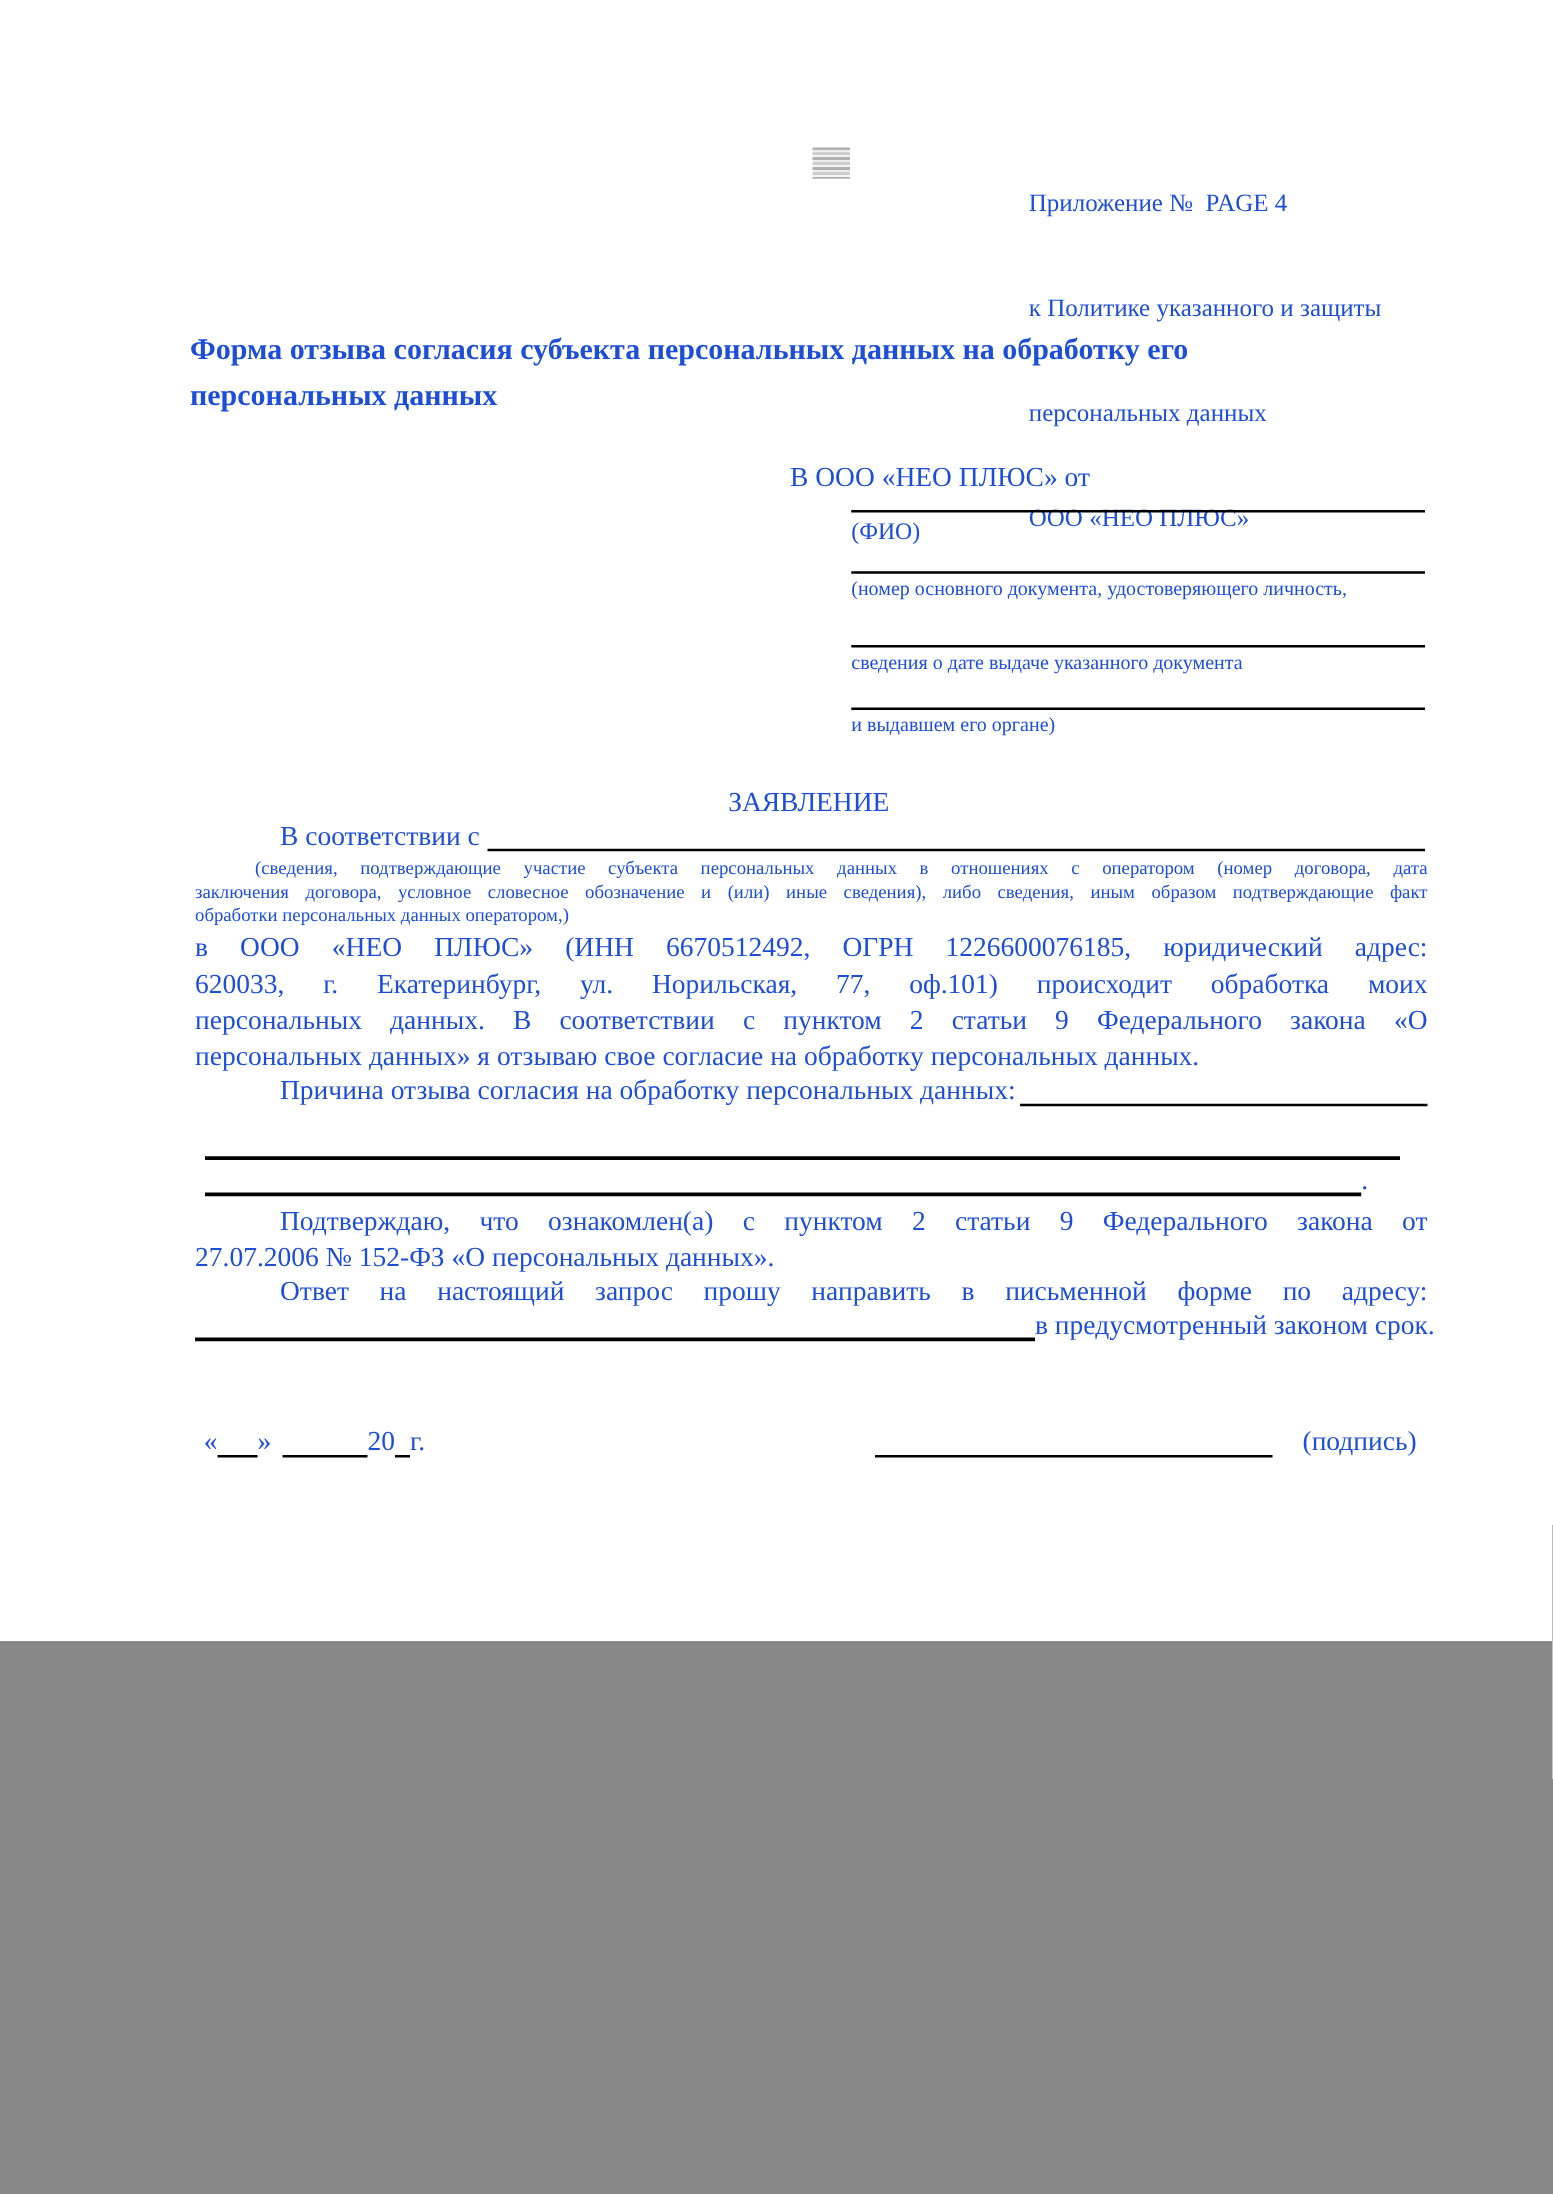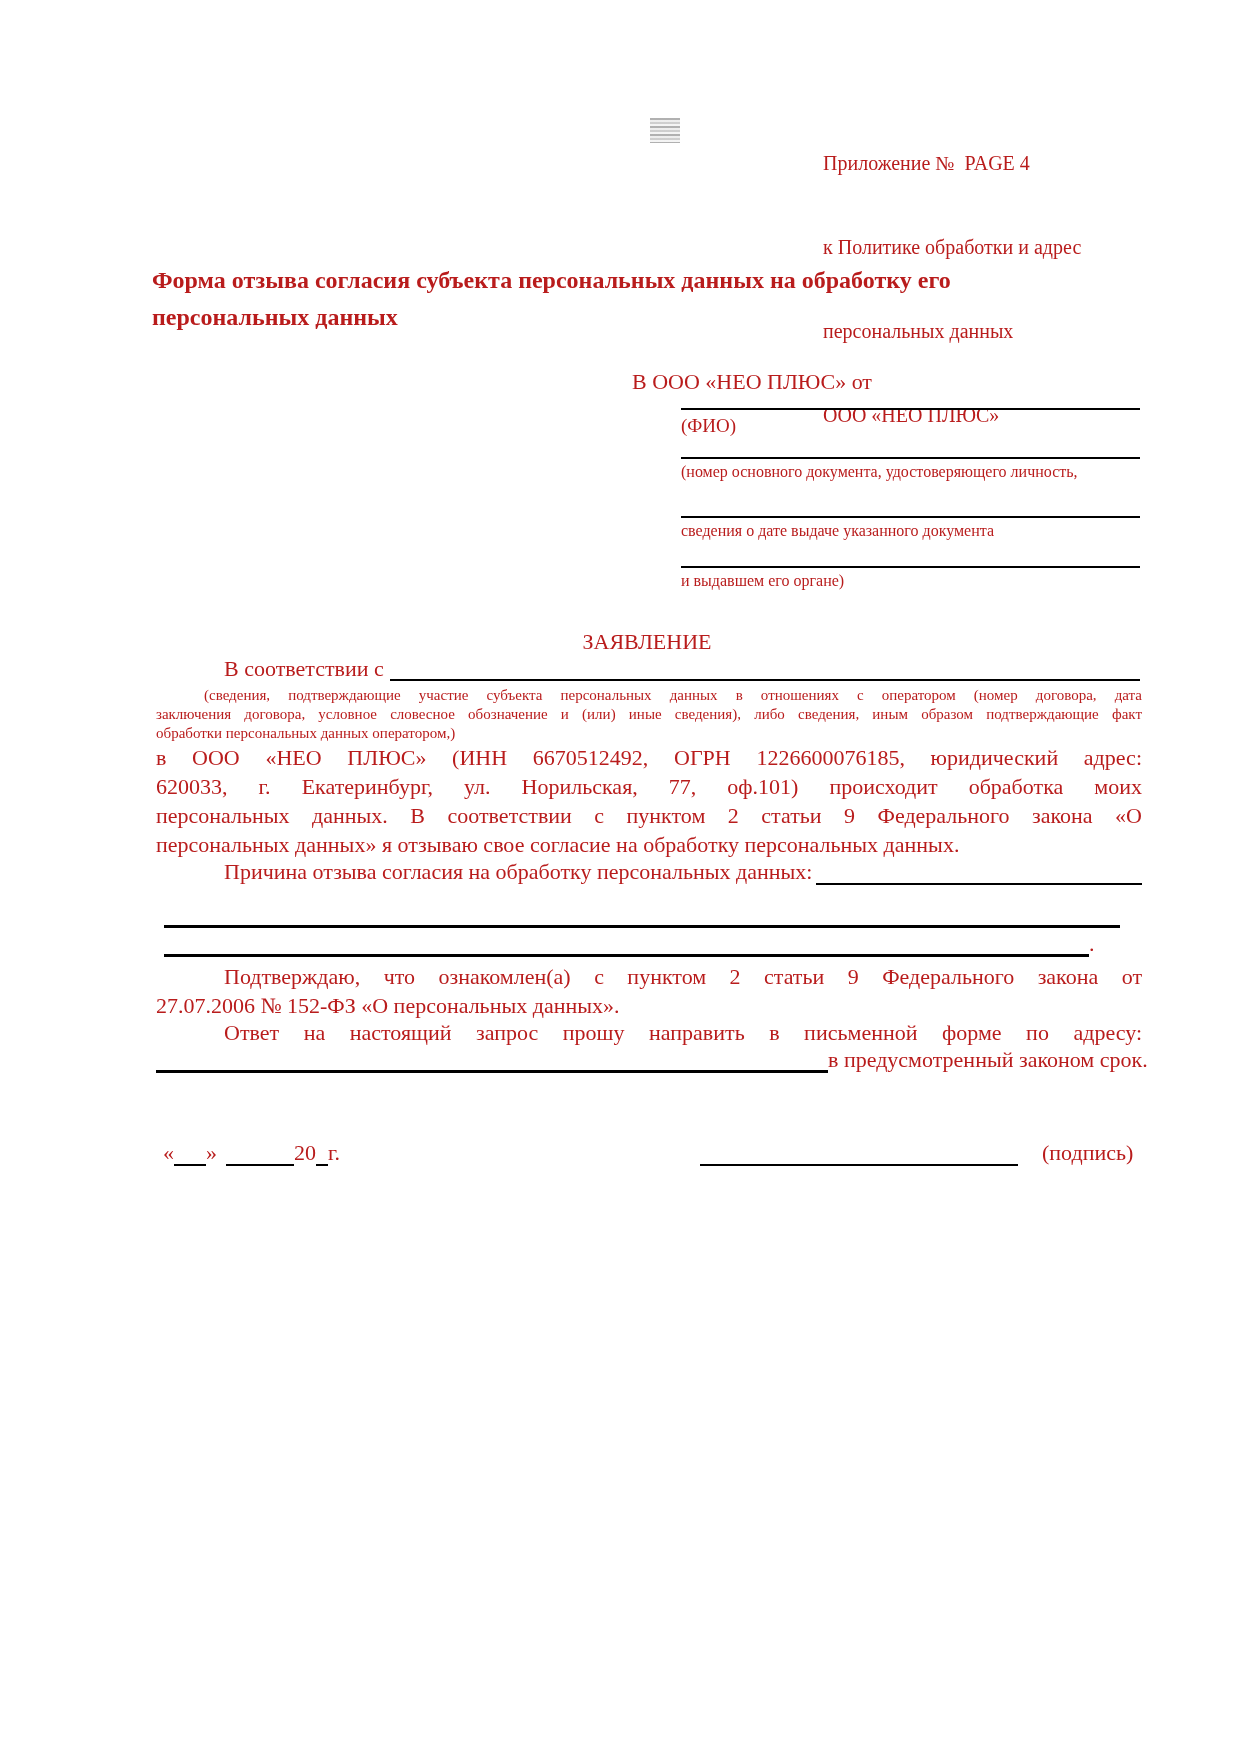--- a/index.html
+++ b/index.html
@@ -1,22 +1,22 @@
 <!DOCTYPE html>
 <html><head>
 <meta charset="utf-8">
 <style>
   html,body { margin:0; padding:0; background:#888; }
   .page {
     position:relative;
-    width:1242px; height:1755px;
+    width:1242px; height:1313px;
     margin:0 auto;
     background:#ffffff;
     font-family:"Liberation Serif","DejaVu Serif",serif;
-    color:#b91c1c;
+    color:#1d4ed8;
     overflow:hidden;
   }
 
   
   .artifact {
     position:absolute; left:650px; top:118px; width:30px; height:25px;
     background:repeating-linear-gradient(180deg,
       #9d9d9d 0 2px, #e9e9e9 2px 4px, #c2c2c2 4px 6px, #f1f1f1 6px 8px);
     opacity:.8;
   }
@@ -76,21 +76,21 @@
 </style>
 </head>
 <body>
 
 <div class="page">
 
   <div class="artifact"></div>
 
   <div class="header-block">
     <div>Приложение №  PAGE 4</div>
-    <div>к Политике обработки и адрес</div>
+    <div>к Политике указанного и защиты</div>
     <div>персональных данных</div>
     <div>ООО «НЕО ПЛЮС»</div>
   </div>
 
   <div class="title">Форма отзыва согласия субъекта персональных данных на обработку его персональных данных</div>
 
   <div class="to-line">В ООО «НЕО ПЛЮС» от</div>
 
   <div class="field f1">
     <span class="cap">(ФИО)</span>

